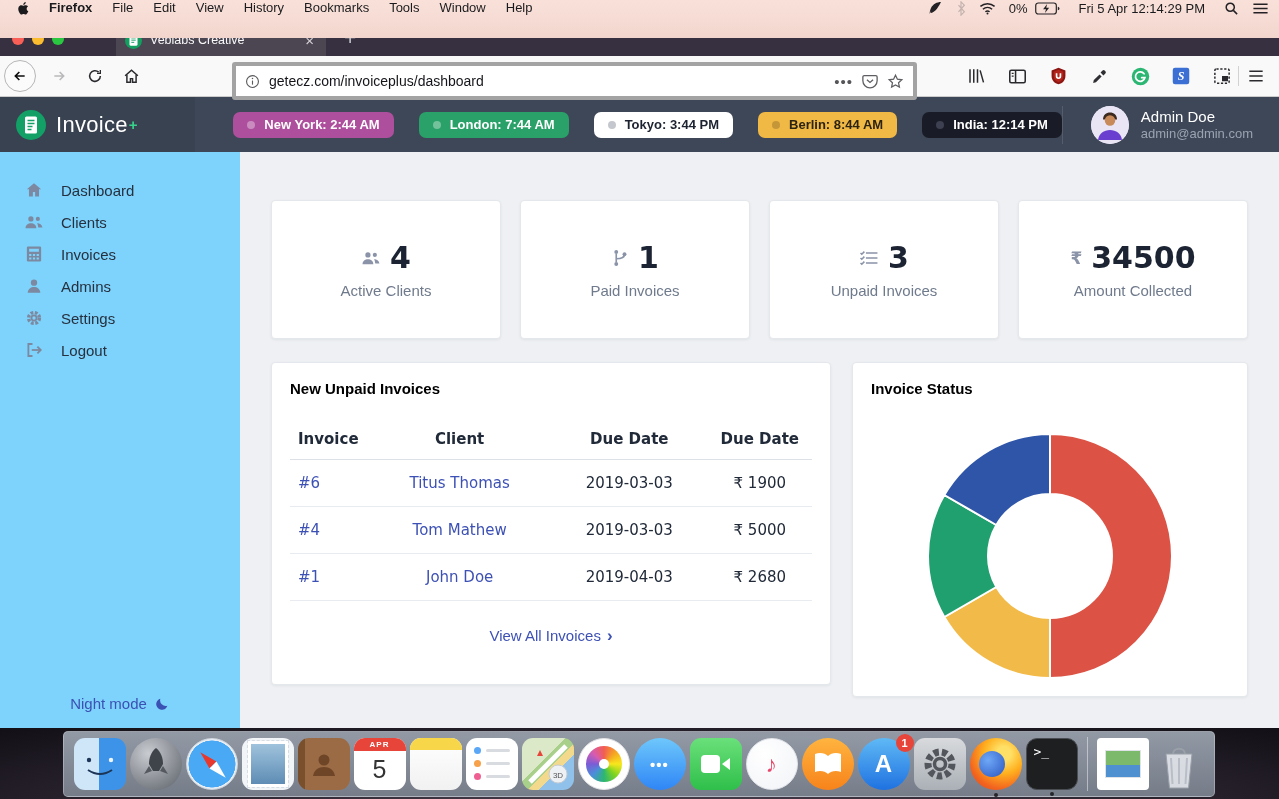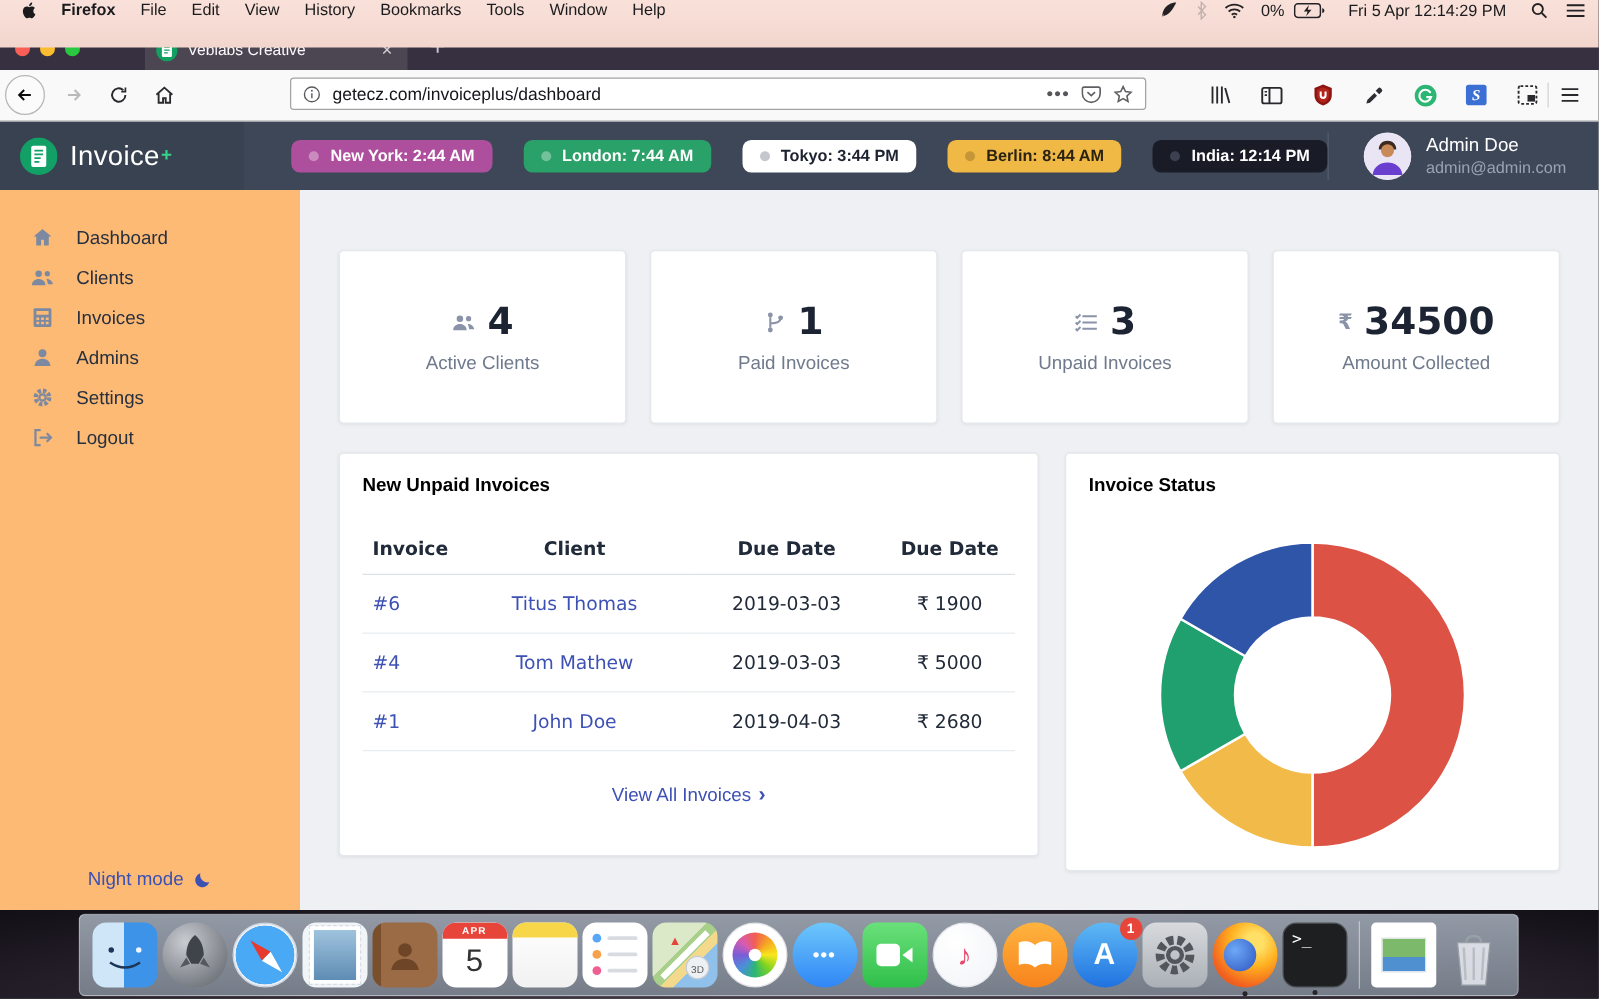--- a/index.html
+++ b/index.html
@@ -29,21 +29,21 @@
   .favicon{width:17px;height:17px;border-radius:50%;background:#11a05f;display:flex;align-items:center;justify-content:center}
   .newtab{position:absolute;left:338px;top:4px;color:#c9c7cd;font-size:21px;font-weight:300;padding:0 6px}
 
   
   .navbar{position:absolute;top:56px;left:0;right:0;height:41px;background:#f9f9fa;border-bottom:1px solid #cccccd;
           box-sizing:border-box;z-index:28}
   .nav-left{position:absolute;left:4px;top:0;height:40px;display:flex;align-items:center;gap:10px}
   .backbtn{width:30px;height:30px;border-radius:50%;border:1px solid #b6b6b8;background:#fbfbfc;
            display:flex;align-items:center;justify-content:center}
   .nav-ic{display:flex;align-items:center;justify-content:center;width:26px;height:26px}
-  .urlbar{position:absolute;left:232px;top:6px;width:685px;height:26px;background:#fff;border:1px solid #a3a3a3;
+  .urlbar{position:absolute;left:232px;top:6px;width:685px;height:38px;background:#fff;border:4px solid #a3a3a3;
           border-radius:3px;display:flex;align-items:center;padding:0 9px;box-sizing:border-box;gap:9px}
   .urlbar .url{flex:1;font-size:14px;color:#15141a;white-space:nowrap;overflow:hidden}
   .urlbar .dots{color:#55555a;font-size:15px;letter-spacing:1px}
   .nav-right{position:absolute;right:44px;top:0;height:40px;display:flex;align-items:center;gap:15px}
   .nav-sep{position:absolute;right:40px;top:10px;width:1px;height:20px;background:#d2d2d4}
   .hamburger{position:absolute;right:10px;top:7px;width:26px;height:26px;display:flex;align-items:center;justify-content:center}
 
   
   .page{position:absolute;top:97px;left:0;width:1279px;height:631px;background:#eef0f3;overflow:hidden}
   .appheader{position:absolute;top:0;left:0;right:0;height:55px;background:#3e4757;display:flex;align-items:center}
@@ -53,21 +53,21 @@
   .badges{display:flex;gap:25px;margin-left:38px}
   .badge{height:26px;border-radius:7px;padding:0 14px;display:flex;align-items:center;gap:9px;
          font-size:13px;font-weight:bold;white-space:nowrap}
   .badge .dot{width:8px;height:8px;border-radius:50%}
   .adminzone{margin-left:auto;display:flex;align-items:center;gap:12px;padding:0 26px 0 28px;
              border-left:1px solid rgba(255,255,255,.12);height:38px}
   .avatar{width:38px;height:38px;border-radius:50%;background:#e9e5f5;overflow:hidden}
   .admin-name{color:#fff;font-size:15px;font-weight:normal;line-height:1.2}
   .admin-email{color:#9aa3b1;font-size:13px}
 
-  .sidebar{position:absolute;top:55px;left:0;width:240px;height:576px;background:#fdba74}
+  .sidebar{position:absolute;top:55px;left:0;width:240px;height:576px;background:#7dd3fc}
   .side-items{padding-top:22px}
   .side-item{height:32px;display:flex;align-items:center;padding-left:24px;gap:17px;cursor:pointer}
   .side-item .ic{width:20px;display:flex;justify-content:center;color:#7d89a0}
   .side-item .lbl{font-size:15px;color:#27303f}
   .nightmode{position:absolute;bottom:16px;width:100%;display:flex;align-items:center;justify-content:center;gap:7px;
              color:#3b51b4;font-size:15px}
 
   .content{position:absolute;top:55px;left:240px;right:0;bottom:0}
   .statrow{display:flex;gap:19px;margin:48px 31px 0 31px}
   .statcard{flex:1;height:137px;background:#fff;border:1px solid #e4e7eb;border-radius:4px;

